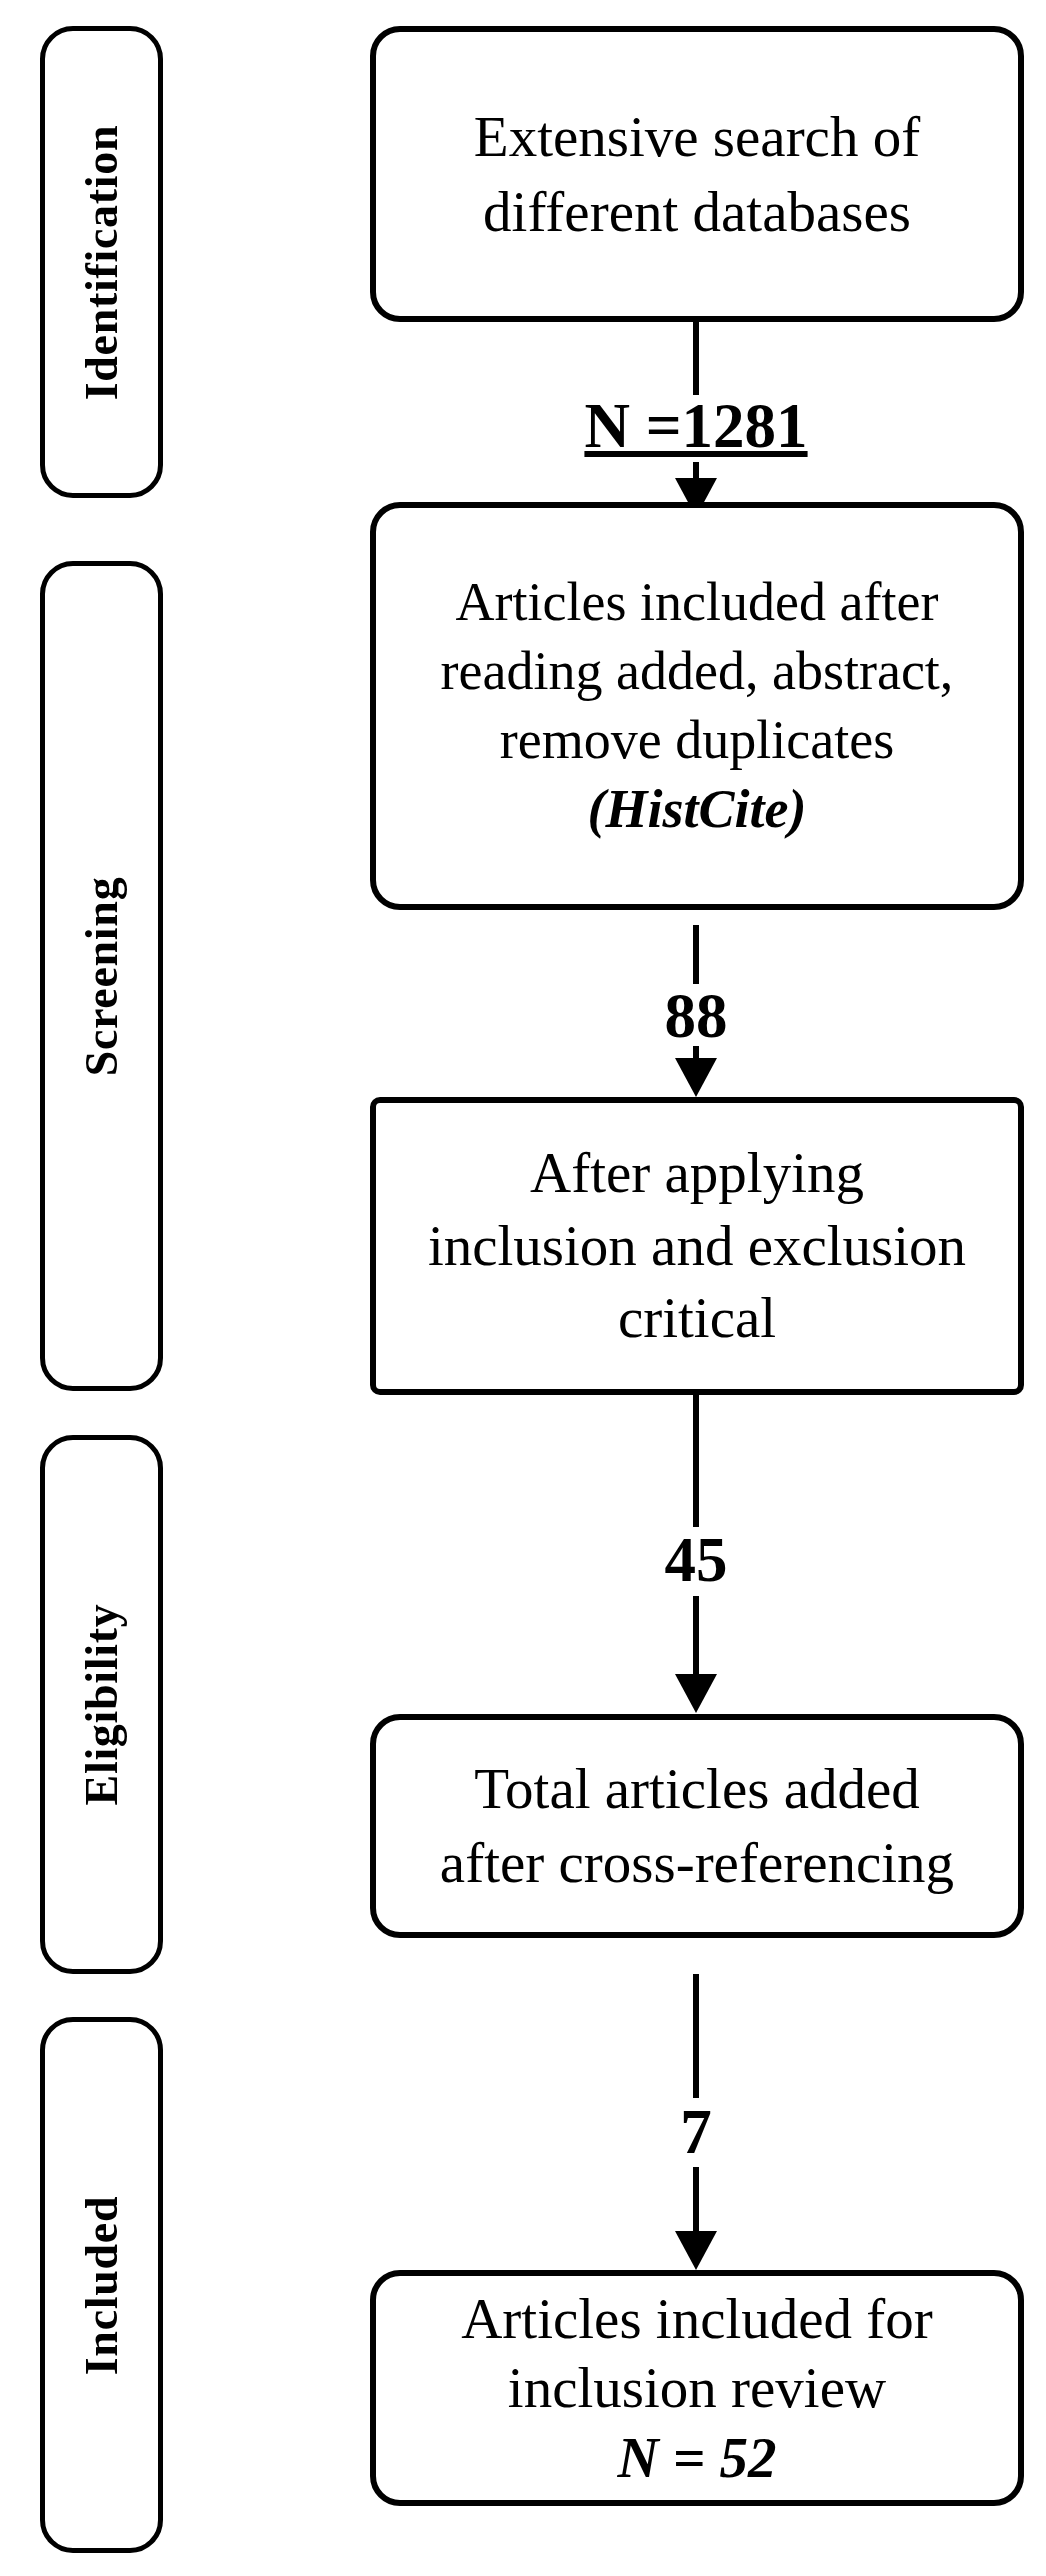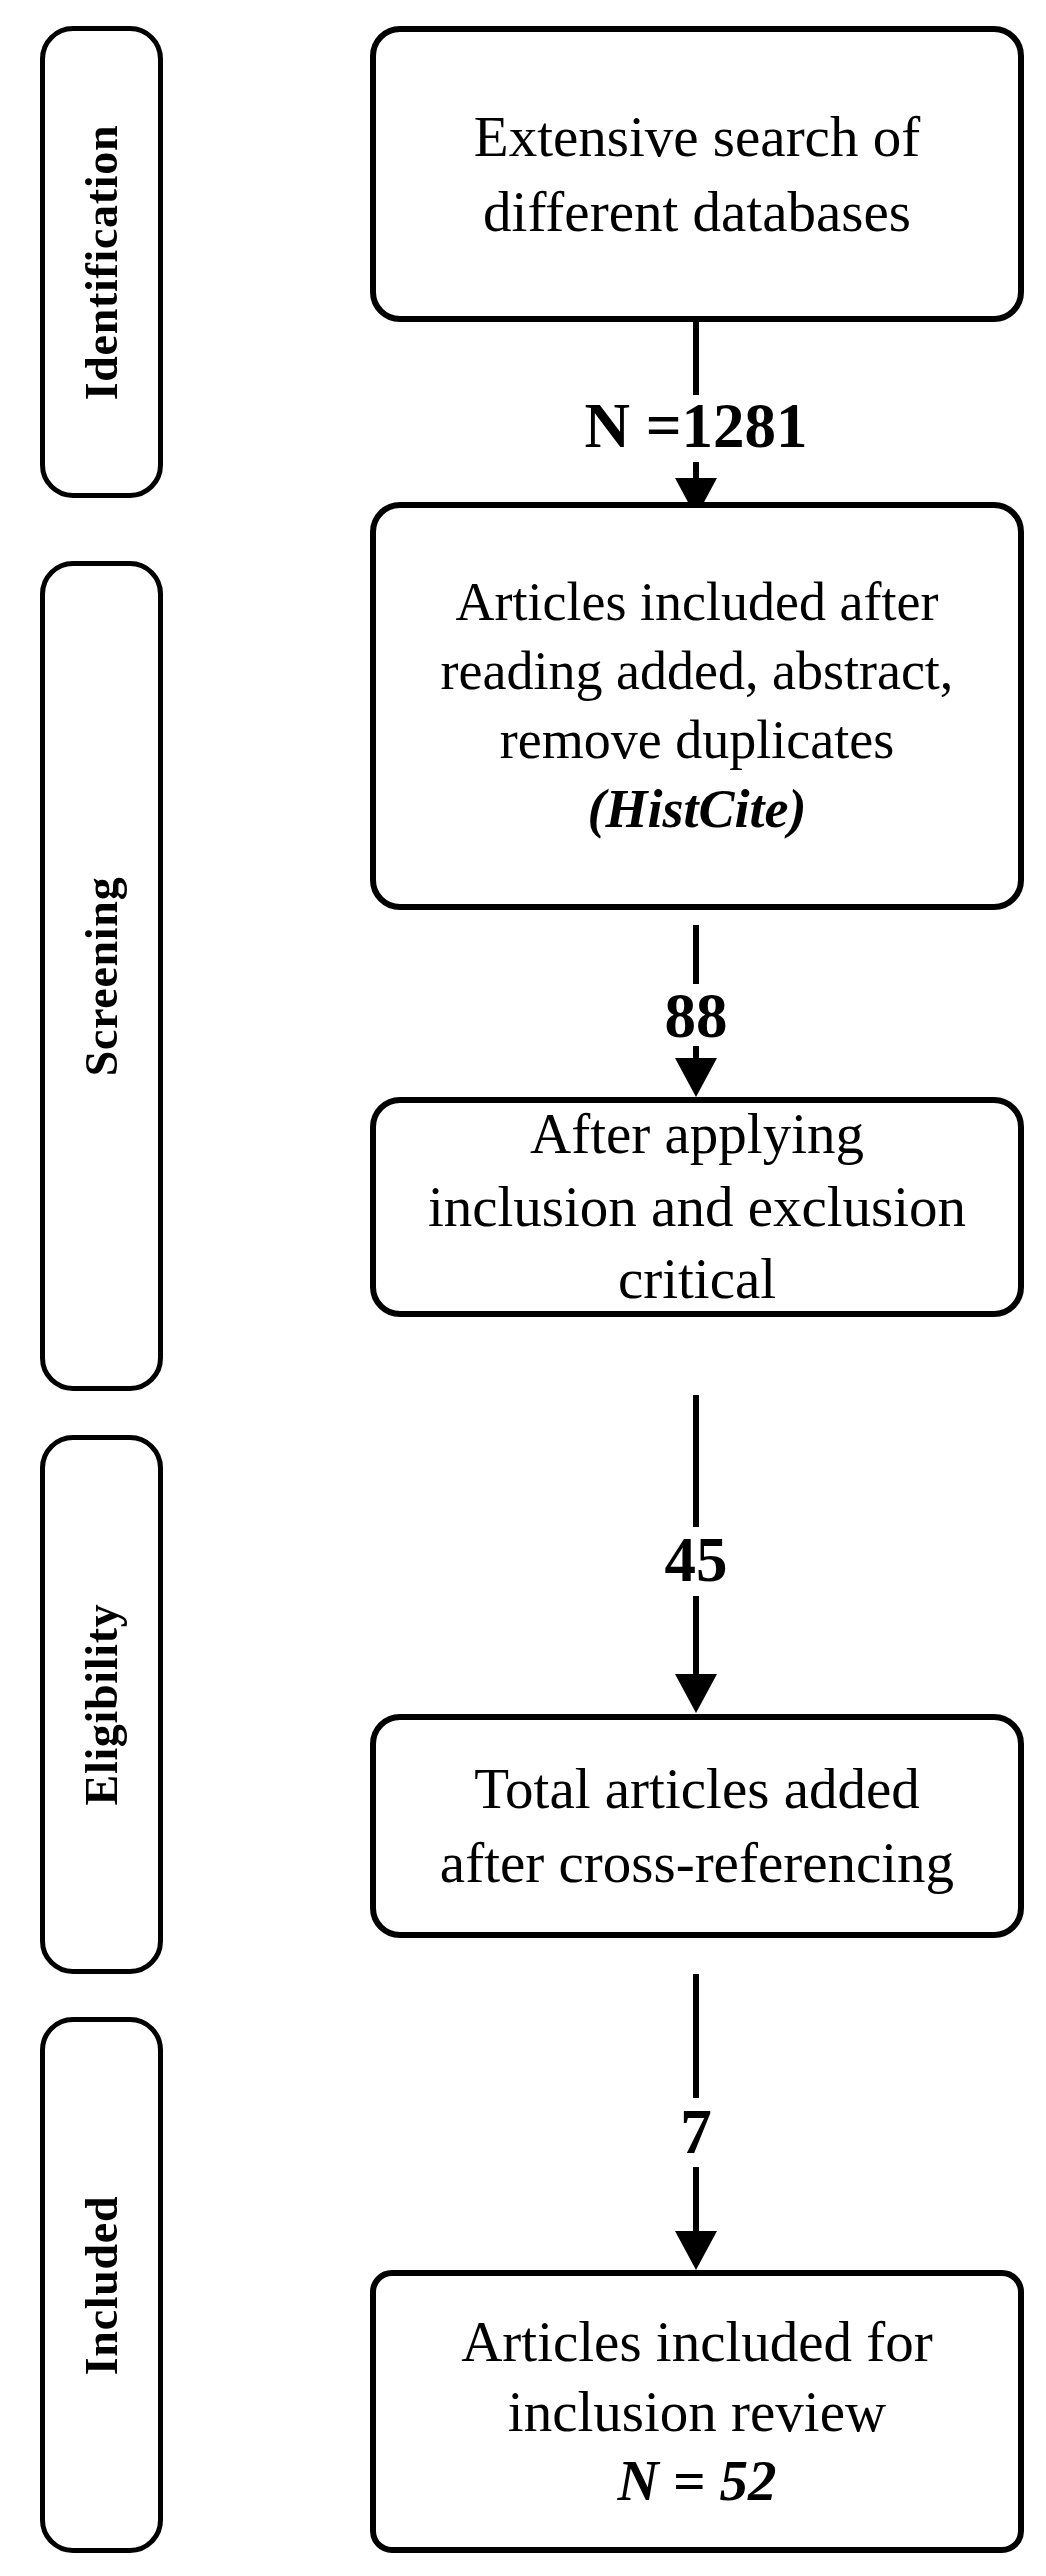--- a/index.html
+++ b/index.html
@@ -57,23 +57,23 @@
     align-items: center;
     justify-content: center;
     text-align: center;
     font-size: 57px;
     line-height: 1.32;
   }
   .fbox .bline { display: block; white-space: nowrap; }
   .fbox .strong { font-weight: bold; font-style: italic; }
   .fbox-1 { top: 26px;   height: 296px; }
   .fbox-2 { top: 502px;  height: 408px; font-size: 54px; line-height: 1.28; }
-  .fbox-3 { top: 1097px; height: 220px; line-height: 1.28; }
+  .fbox-3 { top: 1097px; height: 298px; line-height: 1.28; border-radius: 10px; }
   .fbox-4 { top: 1714px; height: 224px; line-height: 1.30; }
-  .fbox-5 { top: 2270px; height: 283px; line-height: 1.22; border-radius: 22px; }
+  .fbox-5 { top: 2270px; height: 236px; line-height: 1.22; }
 
   
   .shaft {
     position: absolute;
     left: 693px;
     width: 5.7px;
     background: #000;
   }
   .ahead {
     position: absolute;
@@ -90,21 +90,21 @@
     transform: translateX(-50%);
     font-weight: bold;
     font-size: 63px;
     line-height: 1;
     white-space: nowrap;
     background: #fff;
     padding: 0 4.3px;
   }
 
   .a1-s1 { top: 322px;  height: 76px; }
-  .a1-lb { top: 395px; }
+  .a1-lb { top: 395px; text-decoration: underline; }
   .a1-s2 { top: 462px;  height: 20px; }
   .a1-hd { top: 478px; }
 
   .a2-s1 { top: 925px; height: 59px; }
   .a2-lb { top: 985px; }
   .a2-s2 { top: 1046px; height: 15.7px; }
   .a2-hd { top: 1058px; }
 
   .a3-s1 { top: 1395px; height: 132px; }
   .a3-lb { top: 1529px; }

